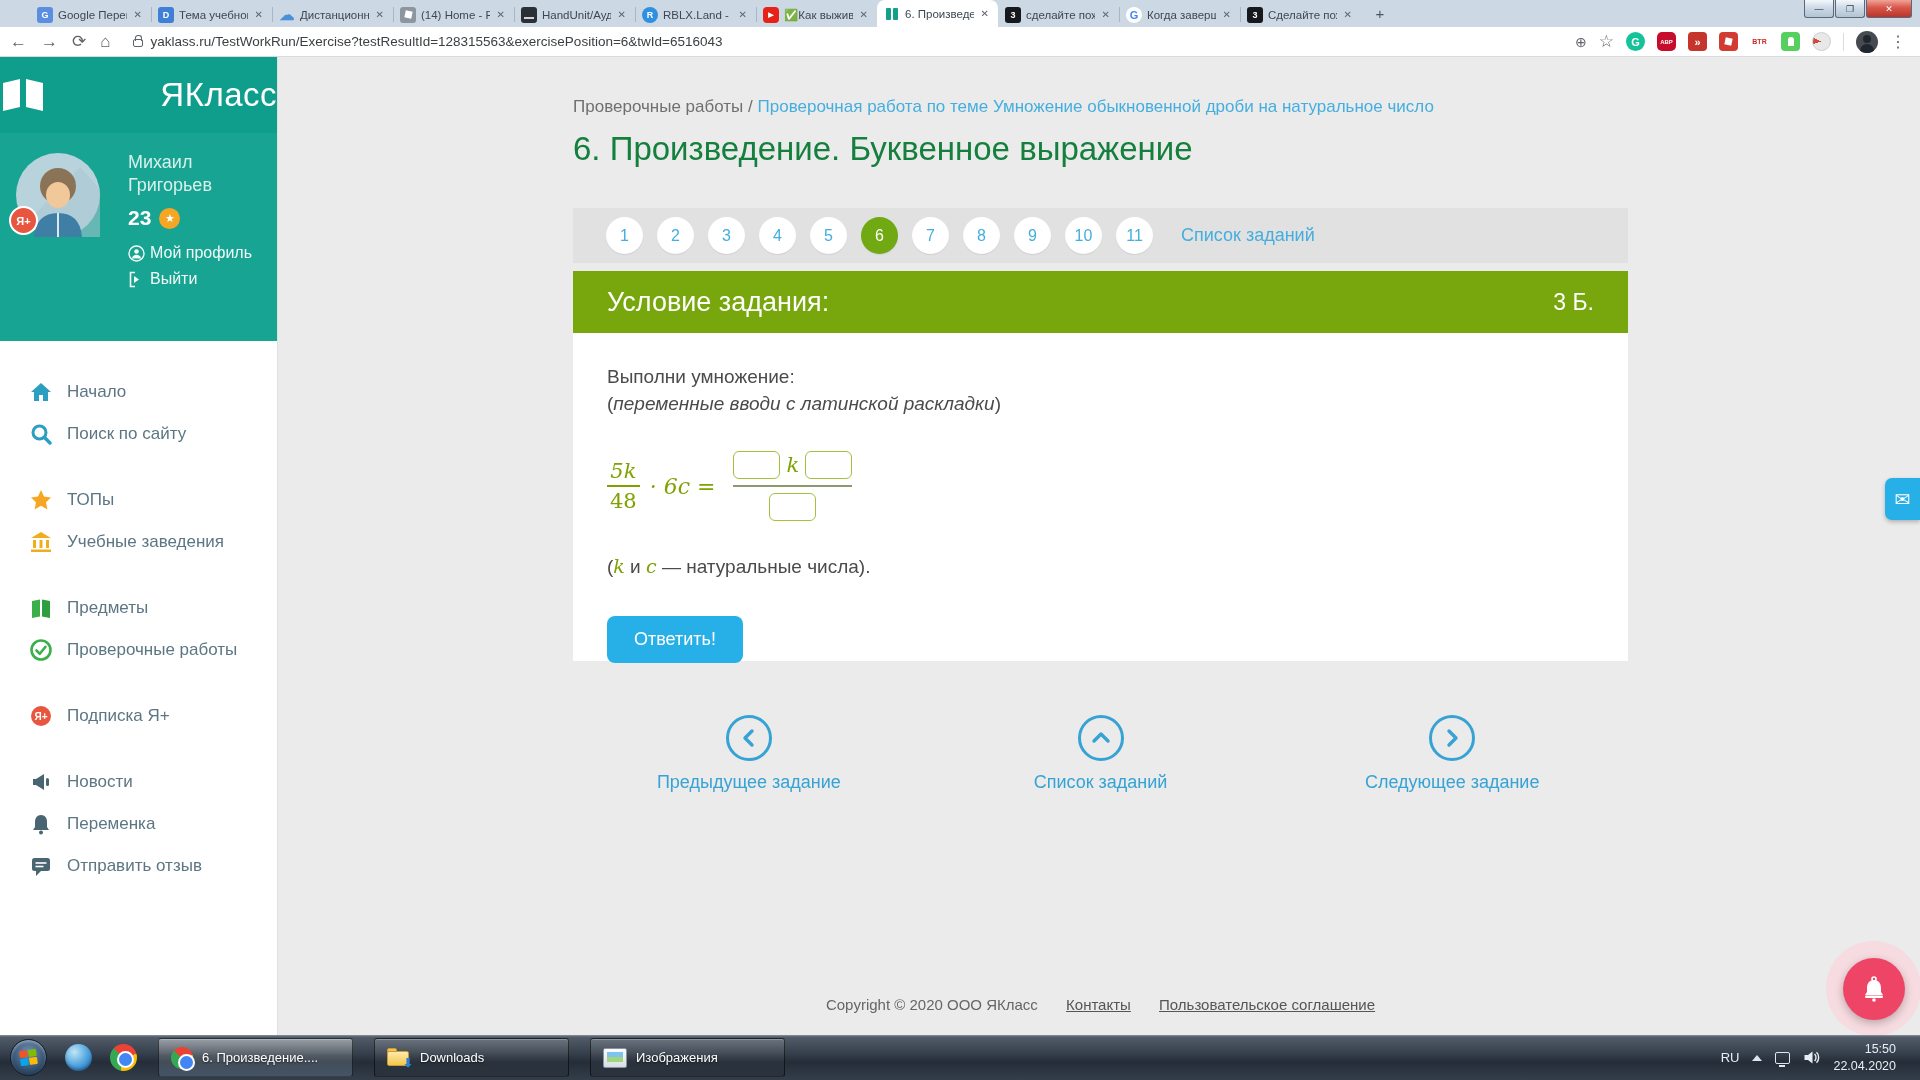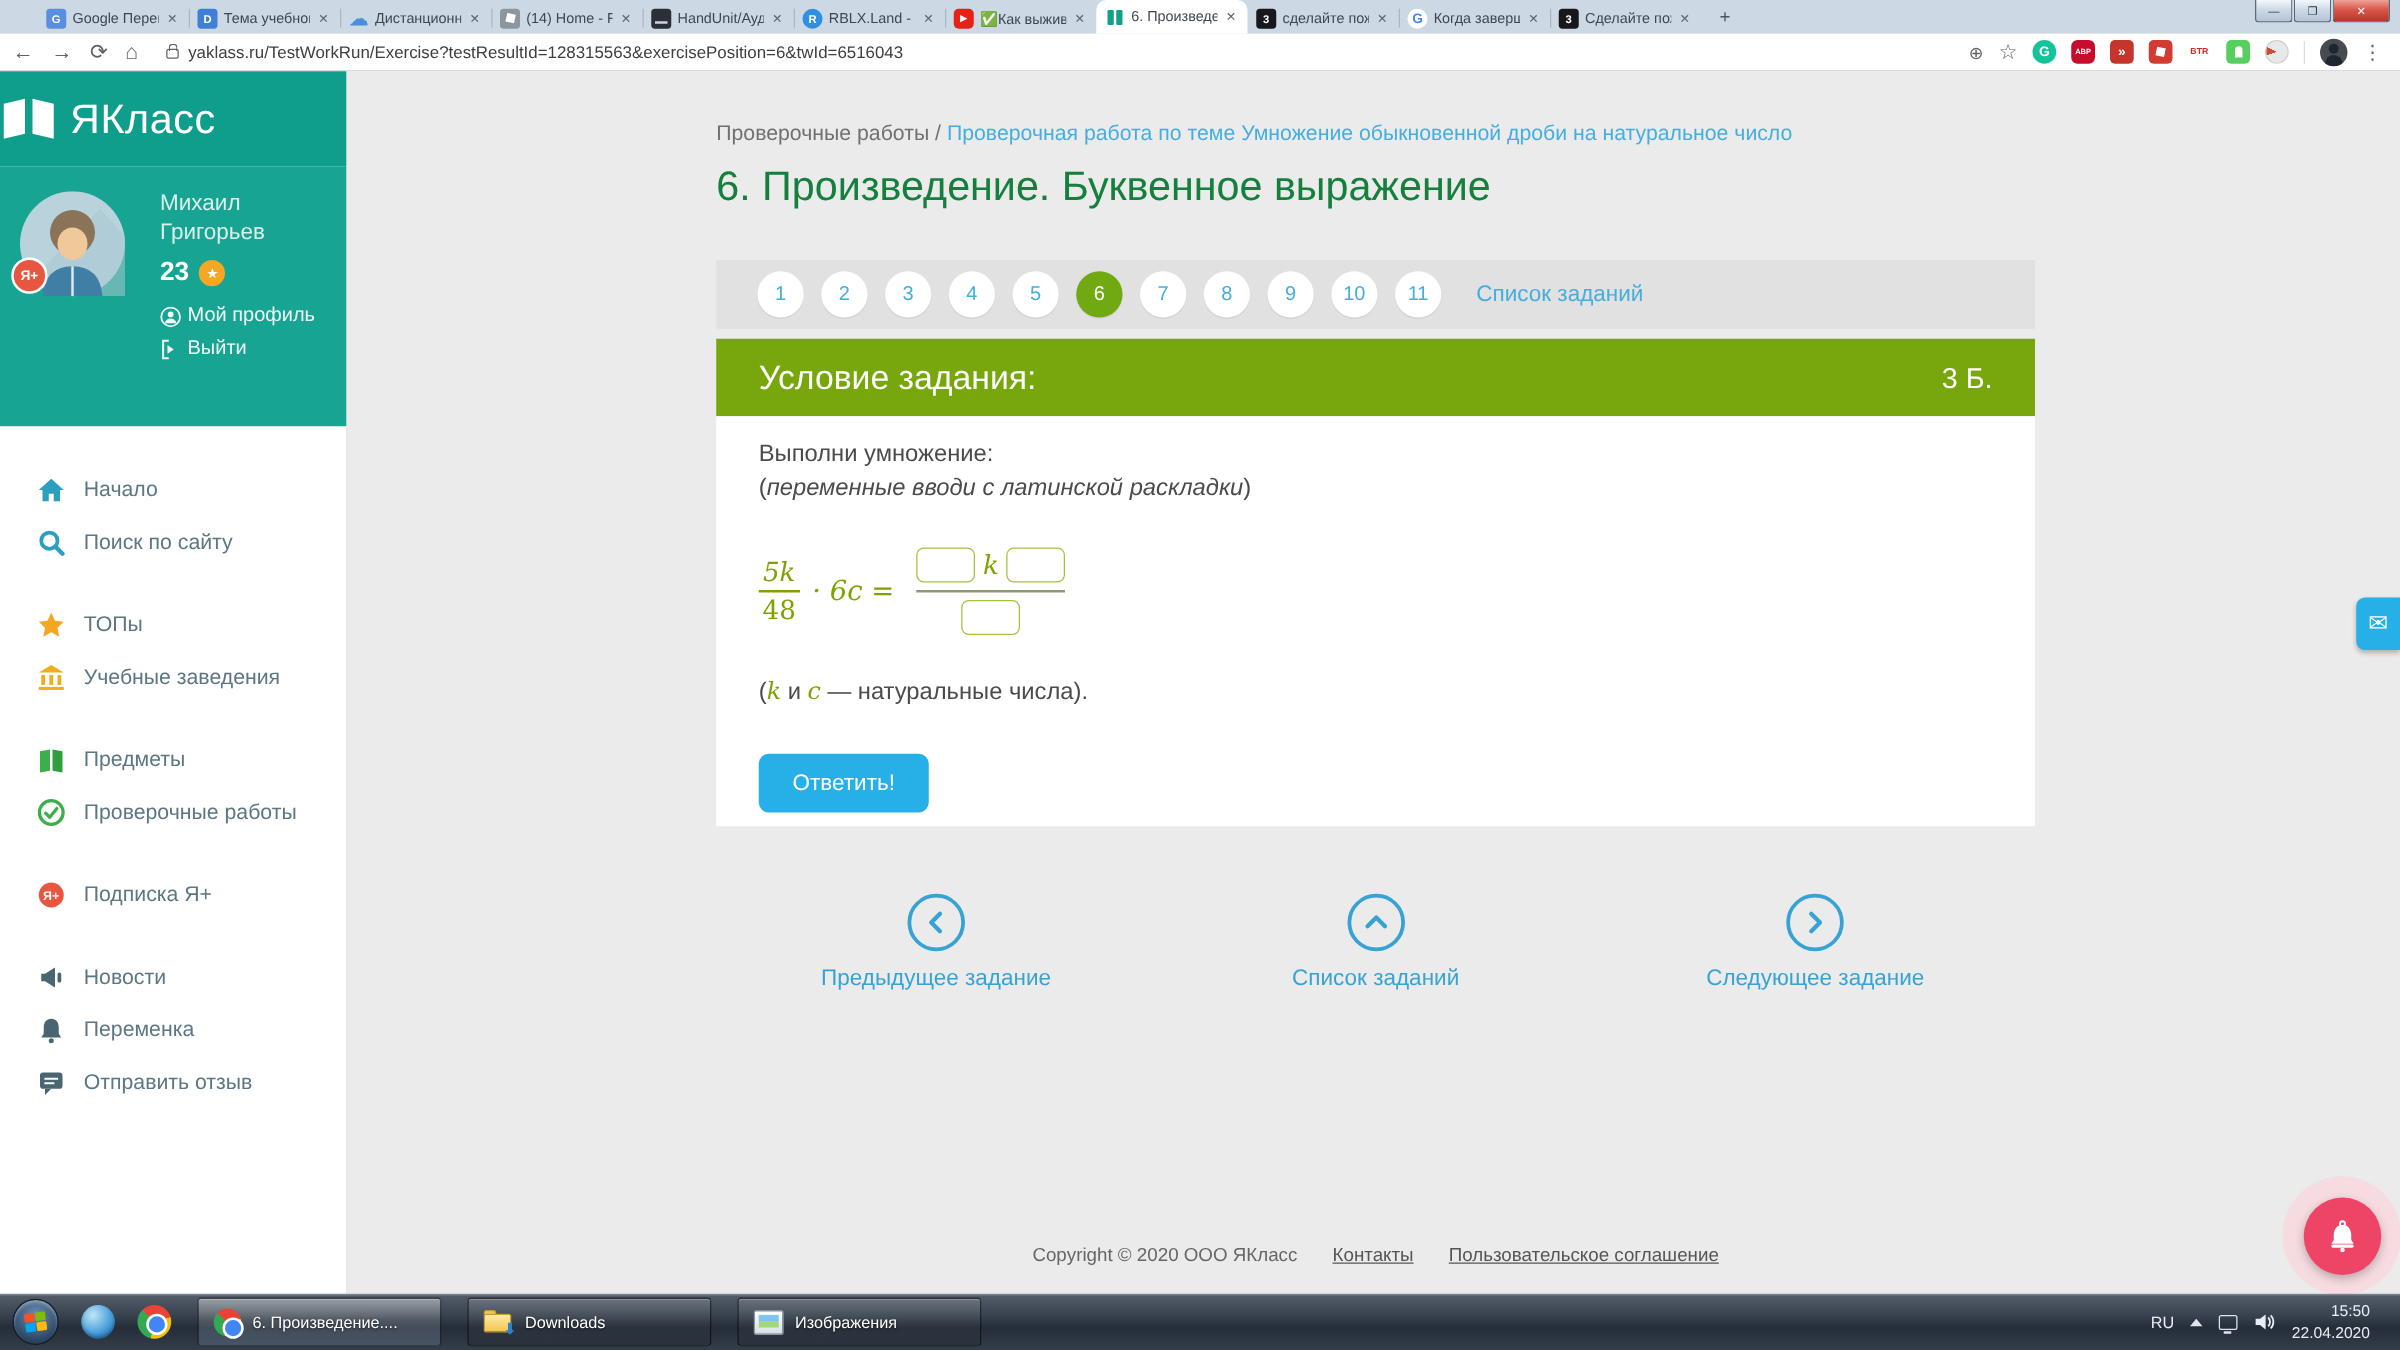--- a/index.html
+++ b/index.html
@@ -50,21 +50,21 @@
   .ext-hand i{display:block;width:6px;height:9px;background:#fff;border-radius:3px 3px 0 0;}
   .ext-gauge{border-radius:50%;background:conic-gradient(#e8e8e8 0 70%,#d04a3a 70% 82%,#e8e8e8 82%);border:1px solid #c9ced4;}
   .toolbar-avatar { width:22px; height:22px; border-radius:50%; background:#464b52; position:relative; overflow:hidden; }
   .toolbar-avatar i{position:absolute;left:7px;top:4px;width:8px;height:8px;border-radius:50%;background:#20262e;}
   .toolbar-avatar u{position:absolute;left:4px;top:13px;width:14px;height:9px;border-radius:7px 7px 0 0;background:#20262e;}
   .divider { width:1px; height:18px; background:#dadce0; }
   .menu-dots { font-size:16px; color:#5f6368; letter-spacing:0; }
 
   
   .sidebar { position:absolute; top:57px; left:0; width:278px; bottom:45px; background:#fff; border-right:1px solid #e0e0e0; }
-  .logo-block { height:76px; background:#0f9e8b; display:flex; align-items:center; justify-content:flex-start; gap:10px; }
+  .logo-block { height:76px; background:#0f9e8b; display:flex; align-items:center; justify-content:space-between; gap:10px; }
   .logo-text { color:#fff; font-size:33px; letter-spacing:.5px; }
   .profile-block { background:#17a492; padding:18px 0 20px 16px; position:relative; color:#fff; min-height:208px; }
   .avatar-wrap { position:absolute; left:16px; top:20px; width:84px; height:84px; }
   .plus-badge { position:absolute; left:-7px; bottom:2px; width:29px; height:29px; border-radius:50%; background:#e8563f; border:2px solid #fff; color:#fff; font-size:11px; font-weight:bold; display:flex; align-items:center; justify-content:center; }
   .profile-right { margin-left:112px; }
   .user-name { font-size:18px; color:#d9f0ea; line-height:1.25; }
   .points-row { display:flex; align-items:center; gap:8px; margin-top:10px; }
   .points-num { font-size:21px; font-weight:bold; color:#fff; }
   .star-badge { width:21px; height:21px; border-radius:50%; background:#f5a623; color:#fff; font-size:11px; display:flex; align-items:center; justify-content:center; }
   .profile-link { display:flex; align-items:center; gap:5px; margin-top:14px; font-size:16px; color:#f2fbf8; }
@@ -80,21 +80,21 @@
   .breadcrumb { padding-top:40px; font-size:17px; color:#707070; }
   .breadcrumb .crumb-link { color:#45aede; }
   .page-title { font-size:33px; color:#15803d; font-weight:normal; margin-top:13px; }
   .pagination { margin-top:40px; height:55px; background:#e1e1e1; display:flex; align-items:center; padding-left:33px; gap:14px; }
   .page-circle { width:37px; height:37px; border-radius:50%; background:#fff; color:#45aede; font-size:16px; display:flex; align-items:center; justify-content:center; box-shadow:0 1px 1px rgba(0,0,0,.08); }
   .page-circle.active { background:#70a911; color:#fff; }
   .tasks-link { margin-left:14px; font-size:18px; color:#45aede; }
   .task-header { margin-top:8px; height:62px; background:#77a70d; color:#fff; display:flex; align-items:center; justify-content:space-between; padding:0 34px; }
   .task-header-title { font-size:27px; }
   .task-points { font-size:23px; }
-  .task-card { background:#fff; height:328px; padding:18px 34px; }
+  .task-card { background:#fff; height:328px; padding:31px 34px; }
   .task-line { font-size:19px; color:#4b4b4b; line-height:1.4; }
   .task-hint i { font-style:italic; }
   .formula { margin-top:34px; display:flex; align-items:center; color:#7ea300; font-family:"DejaVu Serif",serif; }
   .frac { display:inline-flex; flex-direction:column; align-items:center; }
   .frac .num, .frac .den { font-size:21px; font-style:italic; padding:0 3px; }
   .frac .den { font-style:normal; }
   .frac-bar { align-self:stretch; height:2px; background:#7ea300; margin:2px 0; }
   .mid-op { font-size:22px; margin:0 10px; font-style:italic; }
   .bigfrac { display:inline-flex; flex-direction:column; align-items:center; margin-left:8px; }
   .bigfrac-num { display:flex; align-items:center; gap:6px; padding-bottom:6px; }

